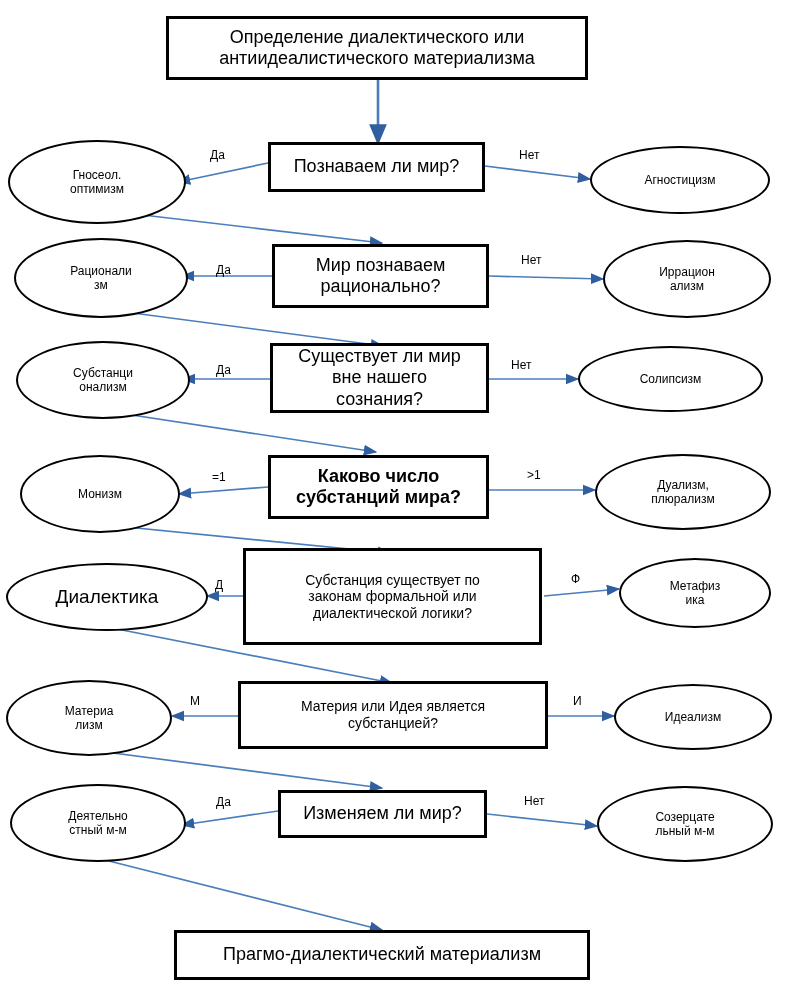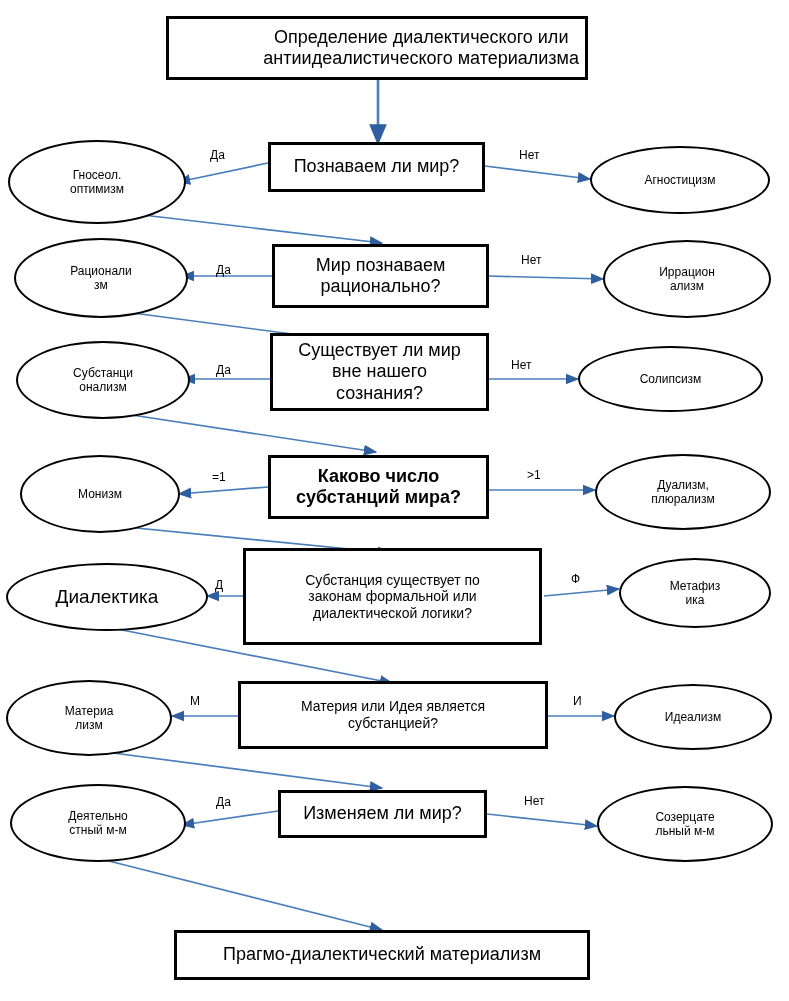--- a/index.html
+++ b/index.html
@@ -104,21 +104,21 @@
 
     <line x1="238" y1="716" x2="172" y2="716" stroke="#4a7ebb" stroke-width="1.7" marker-end="url(#ah)"></line>
     <line x1="548" y1="716" x2="614" y2="716" stroke="#4a7ebb" stroke-width="1.7" marker-end="url(#ah)"></line>
     <line x1="90" y1="750" x2="382" y2="788" stroke="#4a7ebb" stroke-width="1.7" marker-end="url(#ah)"></line>
 
     <line x1="278" y1="811" x2="182" y2="825" stroke="#4a7ebb" stroke-width="1.7" marker-end="url(#ah)"></line>
     <line x1="487" y1="814" x2="597" y2="826" stroke="#4a7ebb" stroke-width="1.7" marker-end="url(#ah)"></line>
     <line x1="105" y1="860" x2="382" y2="930" stroke="#4a7ebb" stroke-width="1.7" marker-end="url(#ah)"></line>
   </svg>
 
-  <div class="node proc" style="left:166px; top:16px; width:422px; height:64px;justify-content:flex-end;">
+  <div class="node proc" style="left:166px; top:16px; width:422px; height:64px;">
     <span class="nodetext">Определение диалектического или
 антиидеалистического материализма</span>
   </div>
 
   <div class="node ellipse" style="left:8px; top:140px; width:178px; height:84px;">
     <span class="nodetext">Гносеол.
 оптимизм</span>
   </div>
   <div class="node proc" style="left:268px; top:142px; width:217px; height:50px;">
     <span class="nodetext">Познаваем ли мир?</span>
@@ -141,21 +141,21 @@
     <span class="nodetext">Иррацион
 ализм</span>
   </div>
   <div class="edge-label" style="left:216px; top:263px;">Да</div>
   <div class="edge-label" style="left:521px; top:253px;">Нет</div>
 
   <div class="node ellipse" style="left:16px; top:341px; width:174px; height:78px;">
     <span class="nodetext">Субстанци
 онализм</span>
   </div>
-  <div class="node proc" style="left:270px; top:333px; width:219px; height:78px;">
+  <div class="node proc" style="left:270px; top:343px; width:219px; height:70px;">
     <span class="nodetext">Существует ли мир
 вне нашего
 сознания?</span>
   </div>
   <div class="node ellipse" style="left:578px; top:346px; width:185px; height:66px;">
     <span class="nodetext">Солипсизм</span>
   </div>
   <div class="edge-label" style="left:216px; top:363px;">Да</div>
   <div class="edge-label" style="left:511px; top:358px;">Нет</div>
 

